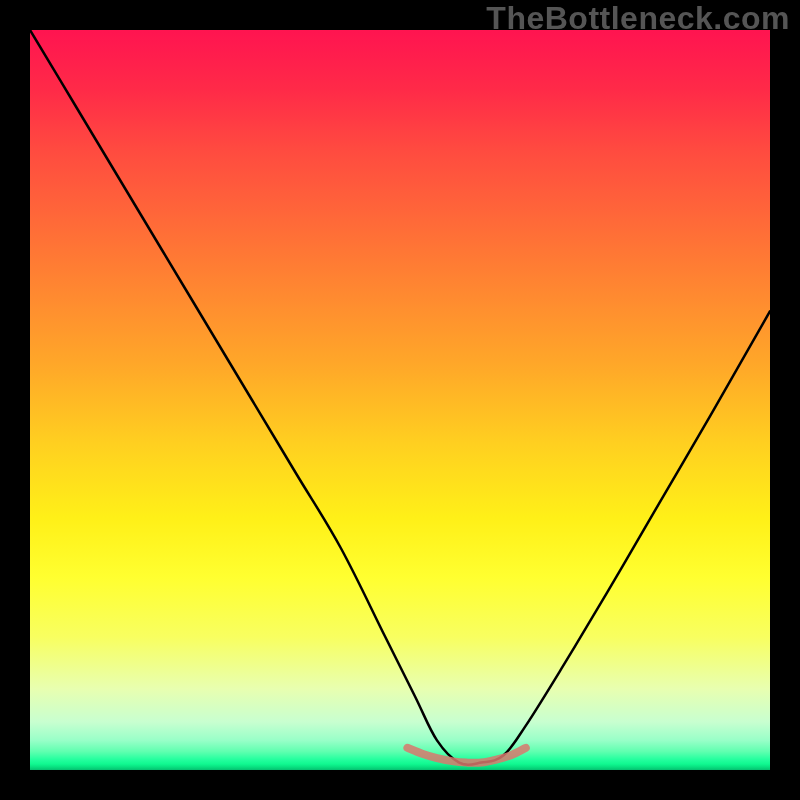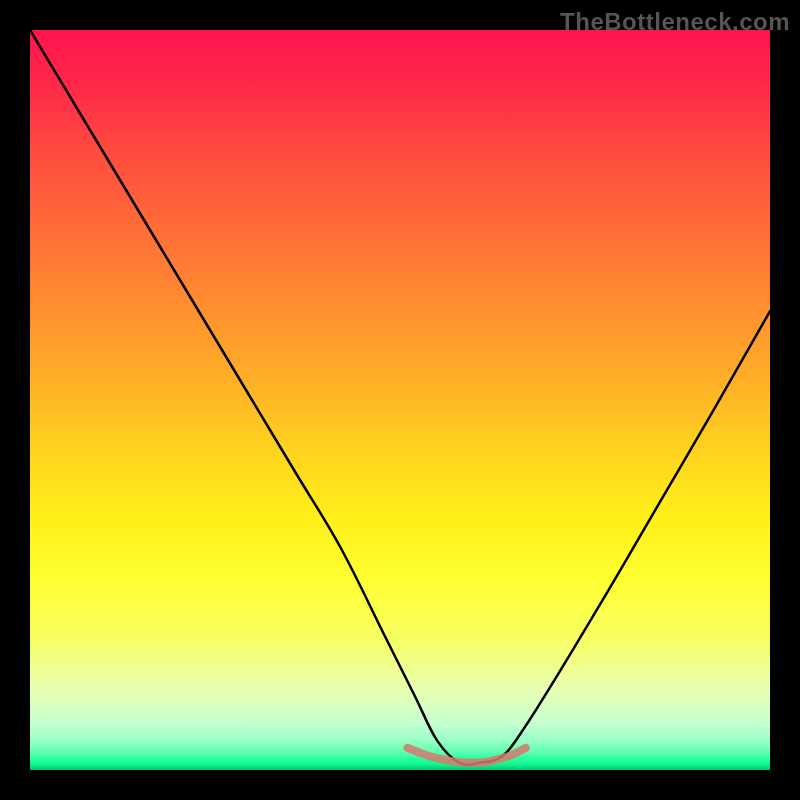--- a/index.html
+++ b/index.html
@@ -12,24 +12,24 @@
     font-family: Arial, Helvetica, sans-serif;
   }
   .frame {
     position: relative;
     width: 800px;
     height: 800px;
     background: #000;
   }
   .watermark {
     position: absolute;
-    top: 8px;
+    top: 0;
     right: 10px;
     color: #555555;
-    font-size: 24px;
+    font-size: 32px;
     font-weight: bold;
     letter-spacing: 0.5px;
     z-index: 10;
   }
   .plot-area {
     position: absolute;
     left: 30px;
     top: 30px;
     width: 740px;
     height: 740px;

